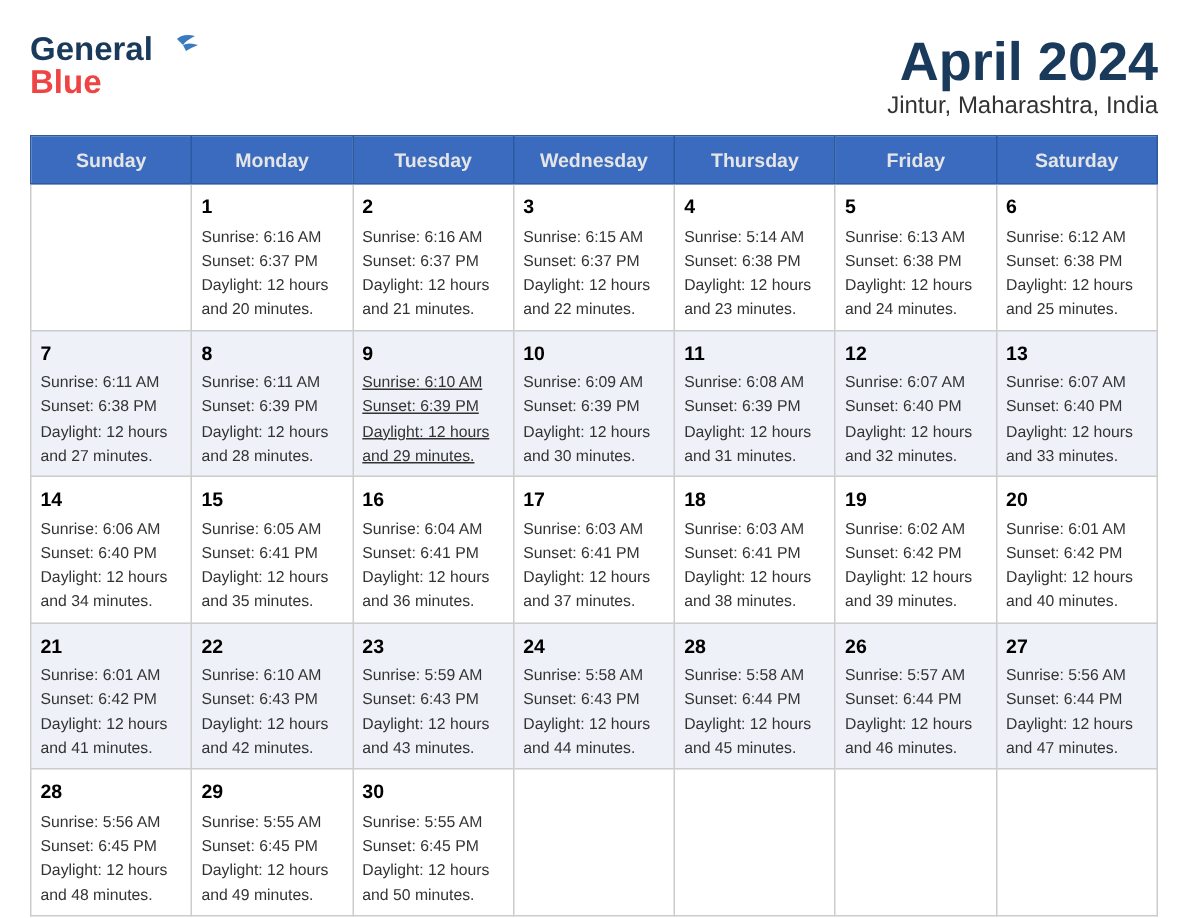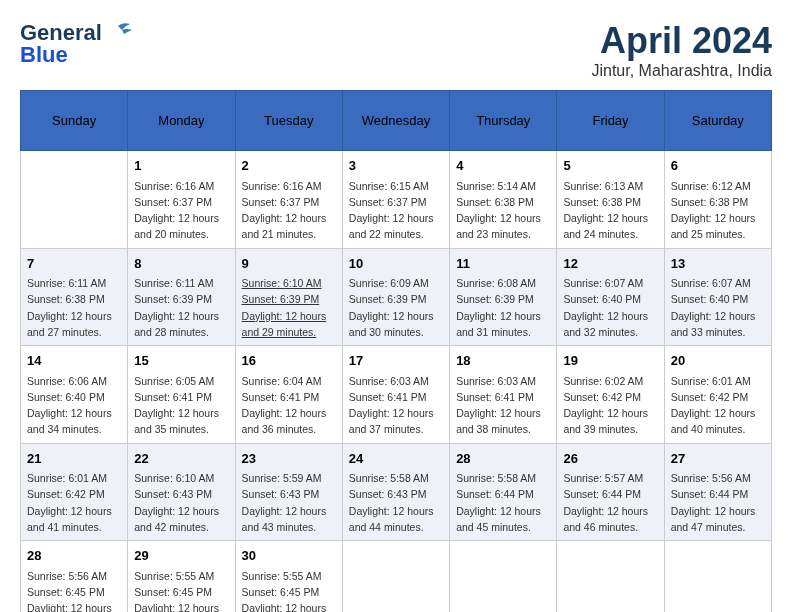--- a/index.html
+++ b/index.html
@@ -33,24 +33,24 @@
       font-size: 16px;
       color: #333;
     }
     table {
       width: 100%;
       border-collapse: collapse;
       font-size: 11px;
     }
     thead tr th {
       background: #3a6bbf;
-      color: #000000;
-      font-weight: normal;
+      color: #e5e5e5;
+      font-weight: bold;
       font-size: 13px;
-      padding: 22px 6px;
+      padding: 8px 6px;
       border: 1px solid #2a5aa0;
     }
     tbody tr td {
       border: 1px solid #ccc;
       vertical-align: top;
       padding: 5px 6px;
       min-height: 80px;
       width: calc(100% / 7);
       color: #333;
       line-height: 1.5;
@@ -82,21 +82,21 @@
 
 <div class="header">
   <div class="logo">
     <div style="display:flex;align-items:center;">
       <span style="font-size:22px;font-weight:bold;color:#1a3a5c;">General</span>
       <svg width="32" height="22" viewBox="0 0 32 22">
         <path d="M16 4 Q20 0 28 2 Q22 5 20 8 Q18 6 16 4Z" fill="#3a7abf"></path>
         <path d="M20 8 Q24 6 30 8 Q25 10 22 12 Q21 10 20 8Z" fill="#3a7abf"></path>
       </svg>
     </div>
-    <span style="font-size:22px;font-weight:bold;color:#1d4ed8;margin-top:-4px;">Blue</span>
+    <span style="font-size:22px;font-weight:bold;color:#ef4444;margin-top:-4px;">Blue</span>
   </div>
   <div class="title-block">
     <div class="main-title">April 2024</div>
     <div class="subtitle">Jintur, Maharashtra, India</div>
   </div>
 </div>
 
 <table>
   <thead>
     <tr>

